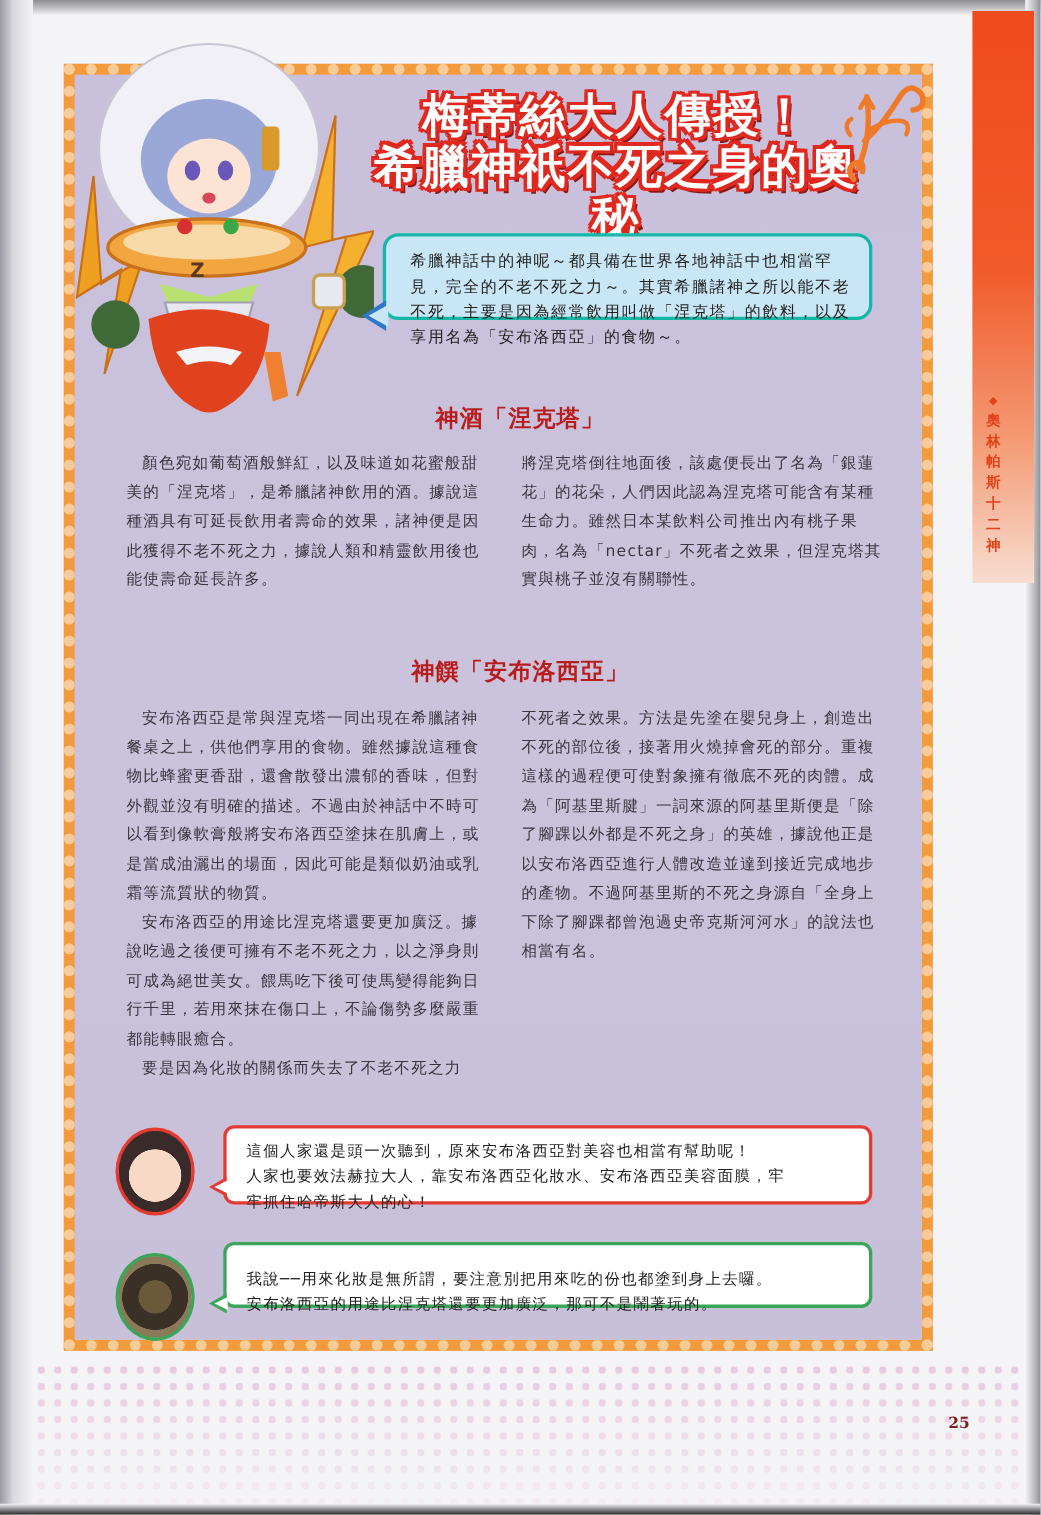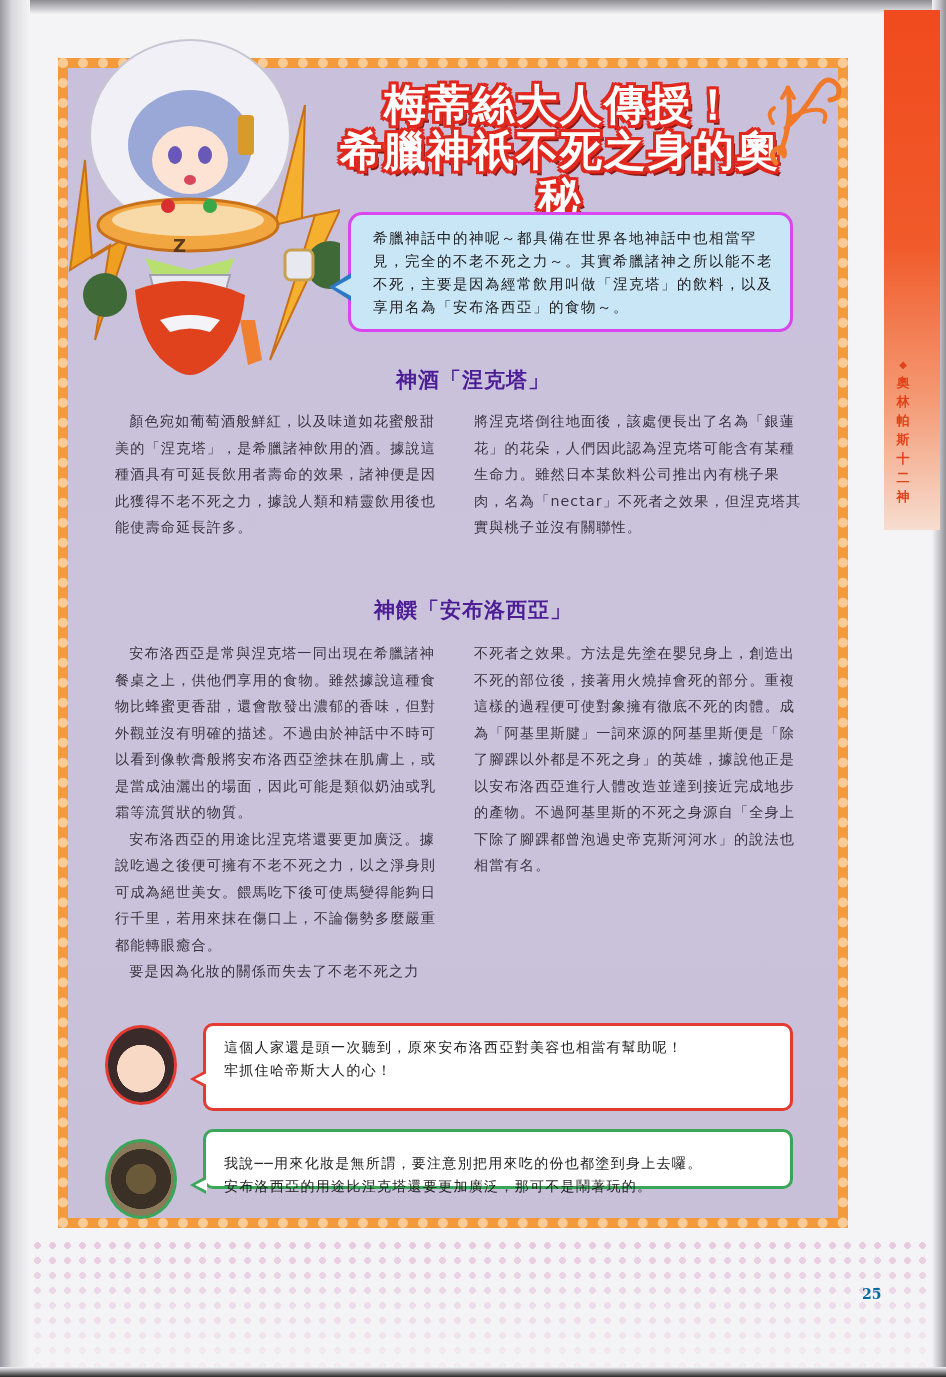--- a/index.html
+++ b/index.html
@@ -72,40 +72,40 @@
         -3px -3px 0 #e0281e, 3px -3px 0 #e0281e, -3px 3px 0 #e0281e, 3px 3px 0 #e0281e,
         0 -3px 0 #e0281e, 0 3px 0 #e0281e, -3px 0 0 #e0281e, 3px 0 0 #e0281e,
         4px 5px 0 #8a1a16;
     }
     .swirl {
       position: absolute; left: 758px; top: 68px; width: 90px; height: 100px;
     }
 
     
     .intro-bubble {
-      position: absolute; left: 348px; top: 212px; width: 445px; height: 120px;
-      background: #c9e6f7; border: 3px solid #d946ef; border-radius: 14px;
+      position: absolute; left: 348px; top: 212px; width: 445px; height: 79px;
+      background: #c9e6f7; border: 3px solid #14b8a6; border-radius: 14px;
       padding: 12px 16px 10px 22px;
       font-size: 14.5px; line-height: 23px; letter-spacing: 1.5px; color: #222;
     }
     .intro-bubble .tail {
       position: absolute; left: -22px; top: 58px; width: 0; height: 0;
       border-top: 14px solid transparent; border-bottom: 14px solid transparent;
       border-right: 22px solid #2d78c8;
     }
     .intro-bubble .tail-inner {
       position: absolute; left: -16px; top: 62px; width: 0; height: 0;
       border-top: 10px solid transparent; border-bottom: 10px solid transparent;
       border-right: 18px solid #c9e6f7;
     }
 
     
     .section-heading {
       position: absolute; left: 0; width: 946px; text-align: center;
-      font-size: 21px; font-weight: bold; color: #4c1d95; letter-spacing: 1px;
+      font-size: 21px; font-weight: bold; color: #b91c1c; letter-spacing: 1px;
     }
     .body-col {
       position: absolute; width: 330px;
       font-size: 14.2px; line-height: 26.5px; color: #3a3540; letter-spacing: 1.1px;
     }
     .body-col p { text-indent: 1em; }
     .body-col p.cont { text-indent: 0; }
 
     
     .avatar {
@@ -115,21 +115,21 @@
     .avatar-1 { left: 105px; top: 1025px; border-color: #e33b32;
       background: radial-gradient(circle at 50% 55%, #f7d9c5 0 45%, #3a2a2a 46% 100%); }
     .avatar-2 { left: 105px; top: 1139px; border-color: #3aa65a;
       background: radial-gradient(circle at 50% 50%, #6b5a3a 0 30%, #3a3026 31% 60%, #8a7a5a 61% 100%); }
     .dialog {
       position: absolute; left: 203px; width: 590px; background: #ffffff;
       border: 3px solid; border-radius: 10px;
       font-size: 14px; line-height: 23px; letter-spacing: 1.3px; color: #222;
       padding: 10px 18px;
     }
-    .dialog-1 { top: 1023px; height: 88px; border-color: #e33b32; }
+    .dialog-1 { top: 1023px; height: 72px; border-color: #e33b32; }
     .dialog-2 { top: 1129px; height: 60px; border-color: #3aa65a; padding-top: 20px; }
     .dialog .tail {
       position: absolute; left: -16px; width: 0; height: 0;
       border-top: 9px solid transparent; border-bottom: 9px solid transparent;
       border-right: 16px solid;
     }
     .dialog-1 .tail { top: 44px; border-right-color: #e33b32; }
     .dialog-2 .tail { top: 44px; border-right-color: #3aa65a; }
     .dialog .tail-in {
       position: absolute; left: -11px; width: 0; height: 0;
@@ -142,21 +142,21 @@
     
     .dots {
       position: absolute; left: 30px; top: 1238px; width: 902px; height: 130px;
       background-image: radial-gradient(circle, #e7c8df 3.2px, transparent 3.6px);
       background-size: 15px 15px;
       -webkit-mask-image: linear-gradient(180deg, rgba(0,0,0,1) 0%, rgba(0,0,0,0.15) 100%);
       mask-image: linear-gradient(180deg, rgba(0,0,0,1) 0%, rgba(0,0,0,0.15) 100%);
     }
     .page-number {
       position: absolute; left: 862px; top: 1286px; font-size: 14px;
-      font-weight: bold; color: #0369a1; font-family: "DejaVu Serif", serif;
+      font-weight: bold; color: #7f1d1d; font-family: "DejaVu Serif", serif;
     }
   </style>
 </head>
 <body>
 
 <div class="top-edge"></div>
 <div class="gutter"></div>
 <div class="right-edge"></div>
 
 <div class="chapter-tab"></div>
@@ -248,20 +248,21 @@
 </div>
 <div class="body-col" style="left:474px; top:640px;">
   <p class="cont">不死者之效果。方法是先塗在嬰兒身上，創造出不死的部位後，接著用火燒掉會死的部分。重複這樣的過程便可使對象擁有徹底不死的肉體。成為「阿基里斯腱」一詞來源的阿基里斯便是「除了腳踝以外都是不死之身」的英雄，據說他正是以安布洛西亞進行人體改造並達到接近完成地步的產物。不過阿基里斯的不死之身源自「全身上下除了腳踝都曾泡過史帝克斯河河水」的說法也相當有名。</p>
 </div>
 
 <div class="avatar avatar-1"></div>
 <div class="dialog dialog-1">
   <span class="tail"></span>
   <span class="tail-in"></span>
   <div>這個人家還是頭一次聽到，原來安布洛西亞對美容也相當有幫助呢！</div>
+  <div>人家也要效法赫拉大人，靠安布洛西亞化妝水、安布洛西亞美容面膜，牢</div>
   <div>牢抓住哈帝斯大人的心！</div>
 </div>
 
 <div class="avatar avatar-2"></div>
 <div class="dialog dialog-2">
   <span class="tail"></span>
   <span class="tail-in"></span>
   <div>我說──用來化妝是無所謂，要注意別把用來吃的份也都塗到身上去囉。</div>
   <div>安布洛西亞的用途比涅克塔還要更加廣泛，那可不是鬧著玩的。</div>
 </div>

